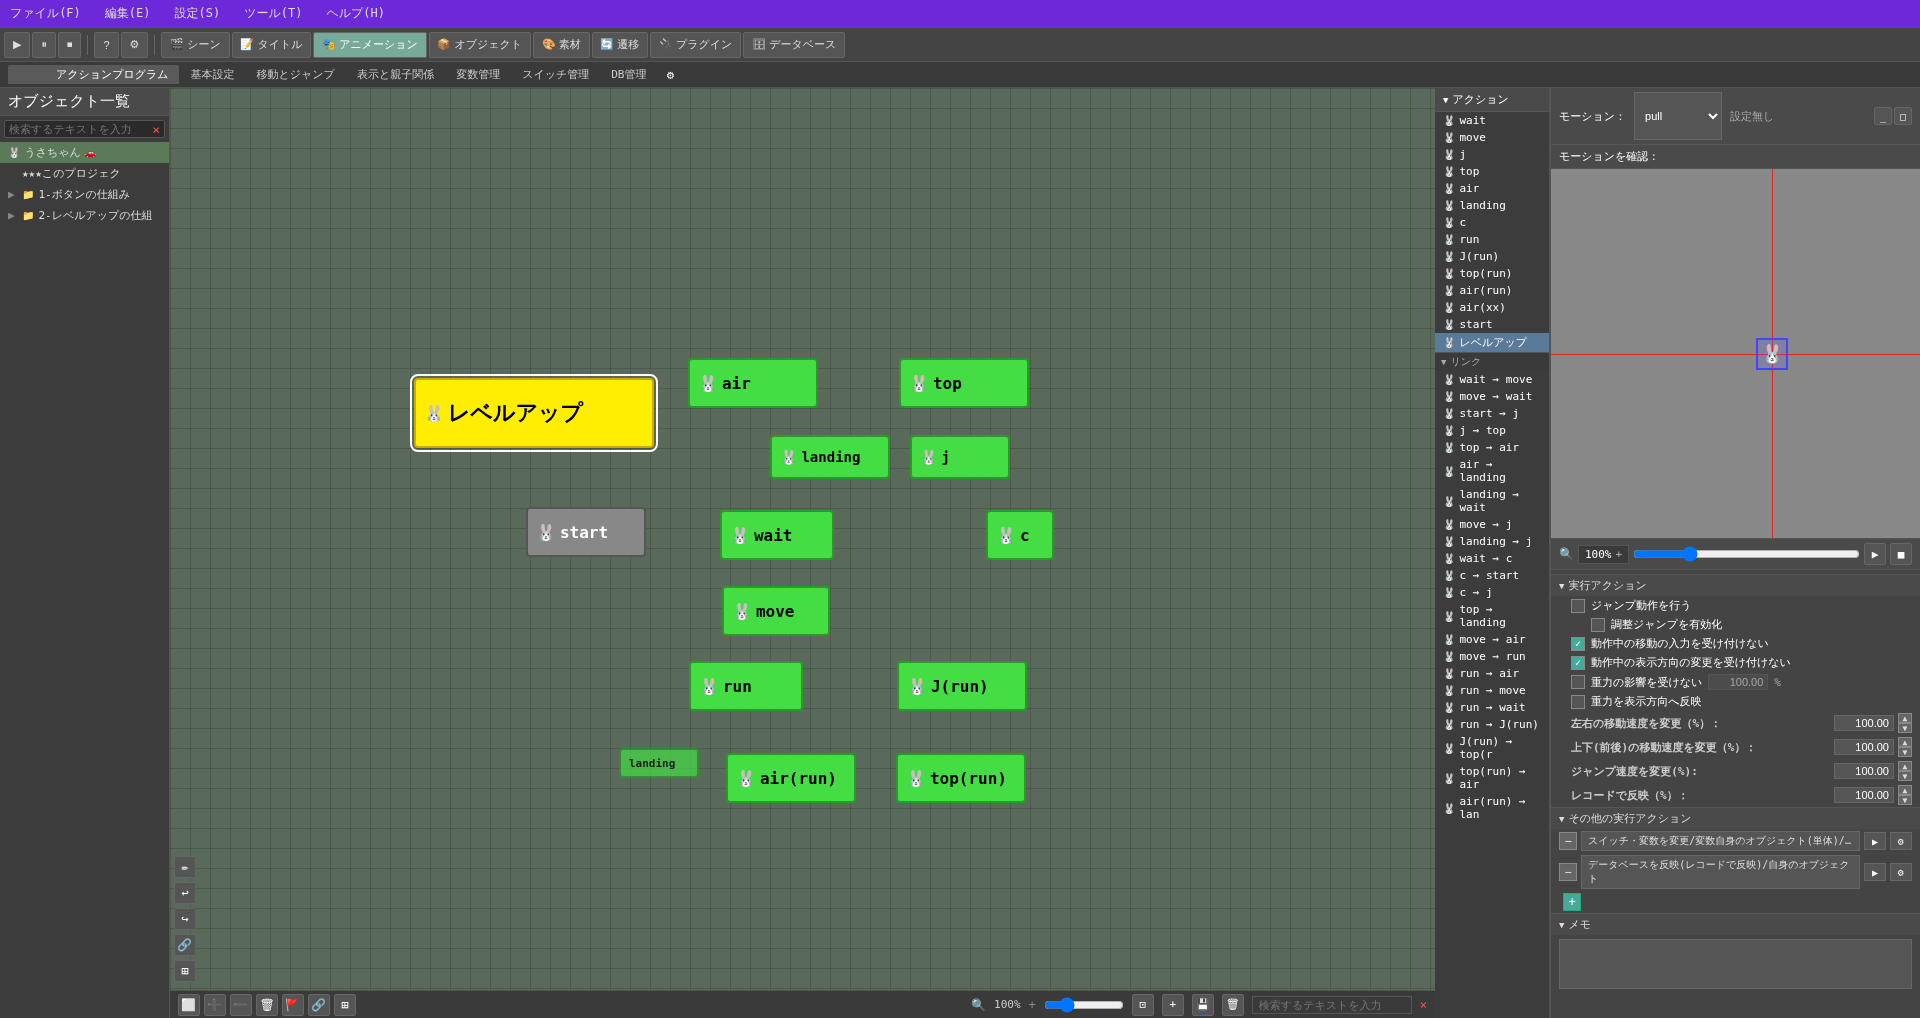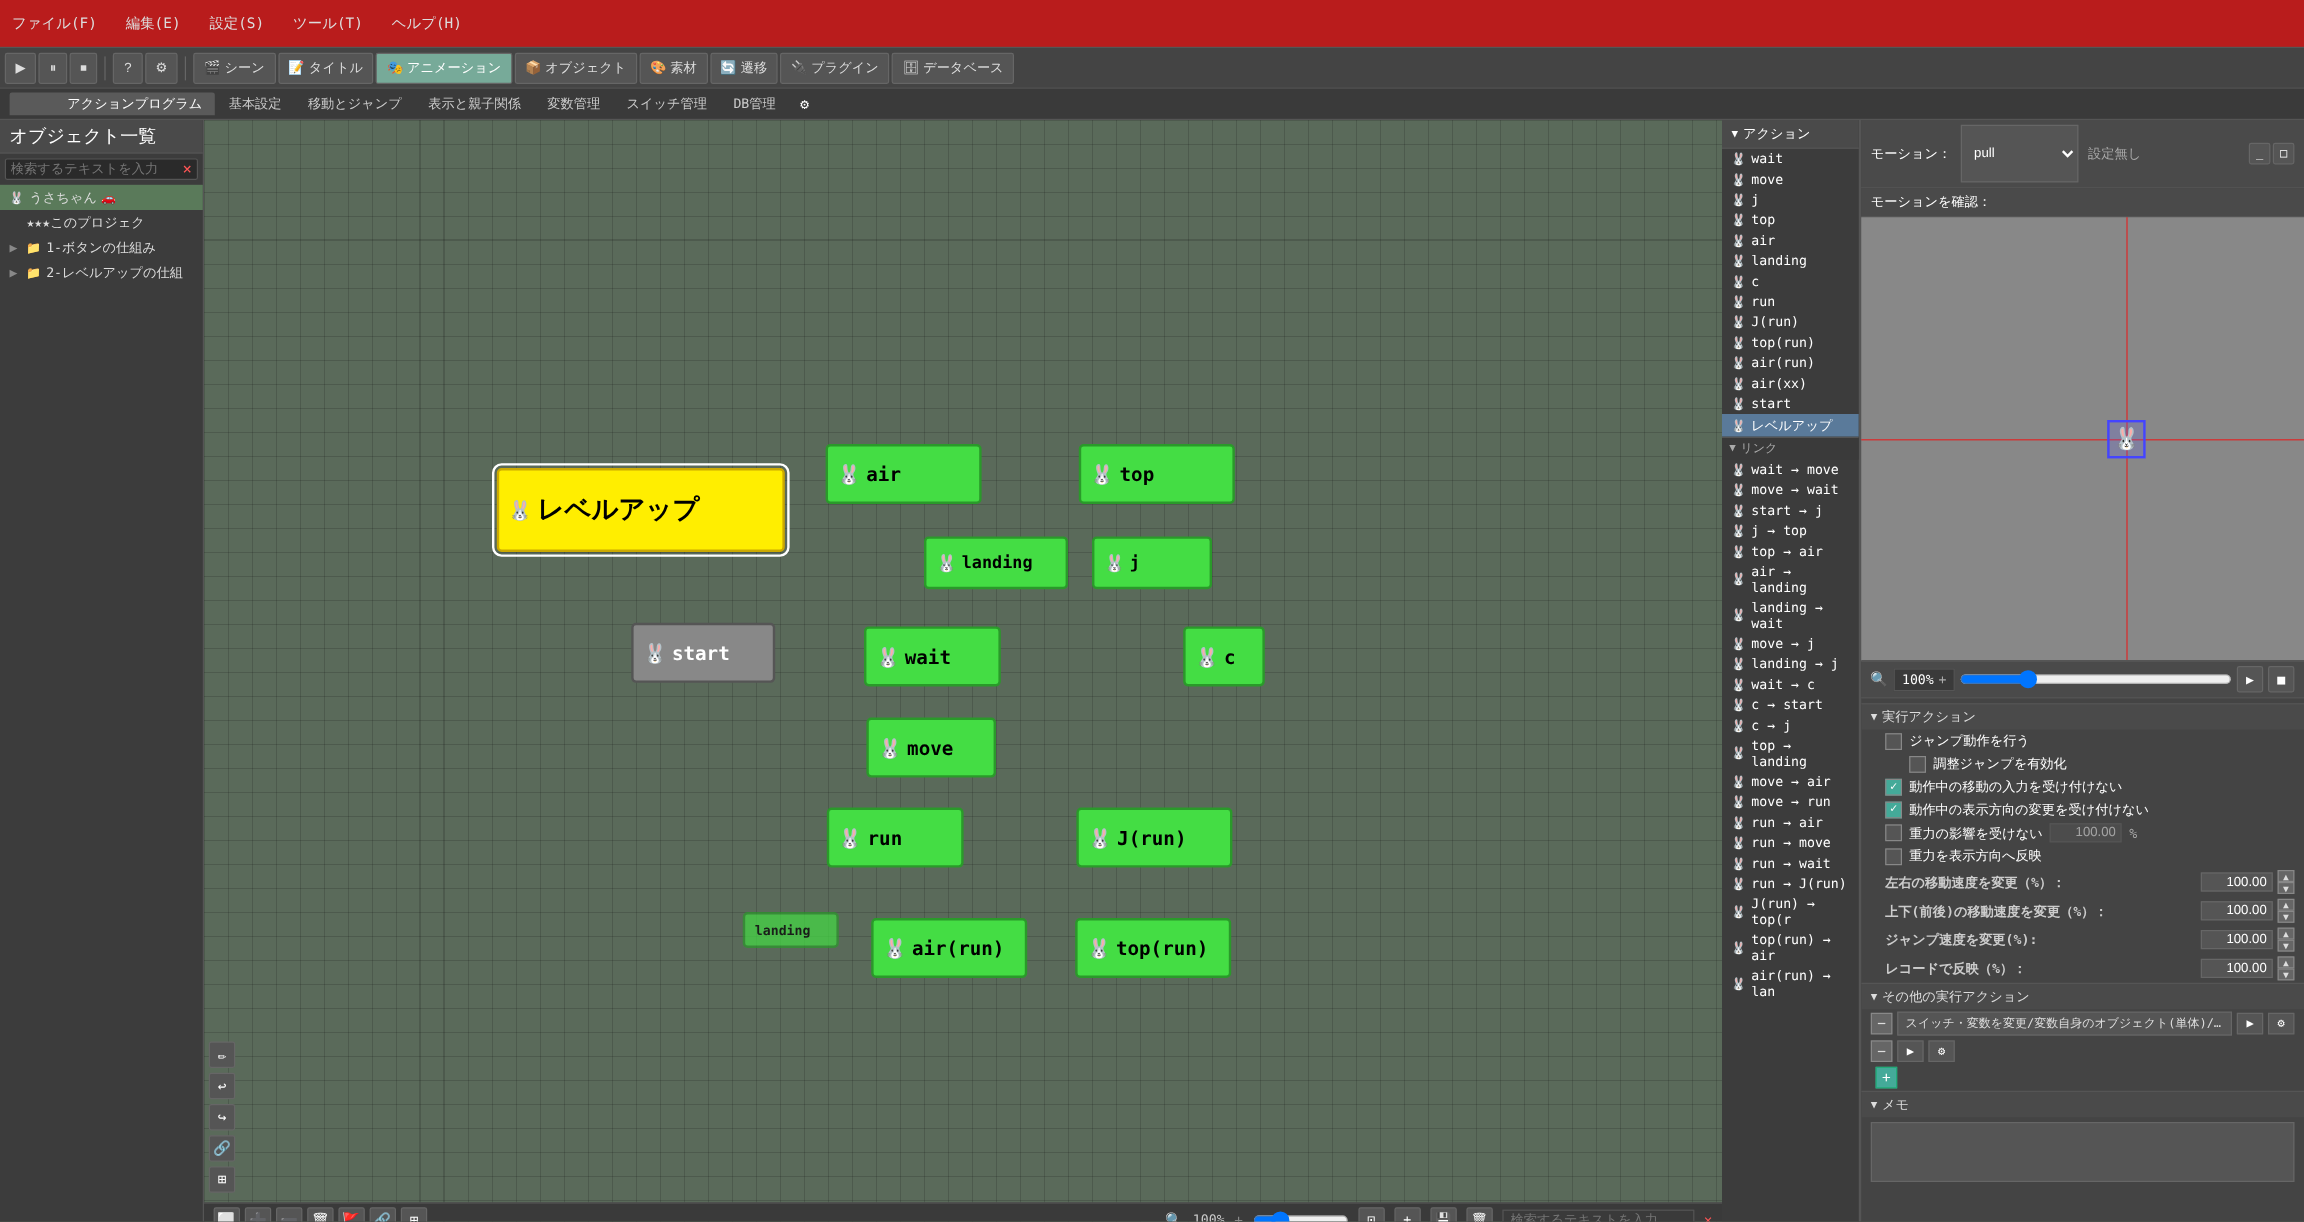--- a/index.html
+++ b/index.html
@@ -1,19 +1,19 @@
 <!DOCTYPE html>
 <html><head>
   <meta charset="utf-8">
   <style>
     * { margin: 0; padding: 0; box-sizing: border-box; }
     body { width: 1920px; height: 1018px; background: #4a4a4a; font-family: 'MS Gothic', 'Meiryo', monospace; font-size: 12px; color: #fff; overflow: hidden; }
 
     
-    #menu-bar { display: flex; align-items: center; background: #b91c1c; height: 40px; border-bottom: 1px solid #555; padding: 0 4px; gap: 12px; }
+    #menu-bar { display: flex; align-items: center; background: #6d28d9; height: 28px; border-bottom: 1px solid #555; padding: 0 4px; gap: 12px; }
     .menu-item { font-size: 12px; color: #ddd; cursor: pointer; padding: 2px 6px; }
 
     
     #toolbar { display: flex; align-items: center; background: #444; height: 34px; border-bottom: 1px solid #555; padding: 0 4px; gap: 2px; }
     .toolbar-btn { background: #555; border: 1px solid #666; color: #ddd; height: 26px; padding: 0 8px; font-size: 11px; cursor: pointer; display: flex; align-items: center; gap: 3px; border-radius: 2px; }
     .toolbar-btn.active { background: #7a9; color: #fff; }
     .toolbar-sep { width: 1px; height: 20px; background: #666; margin: 0 4px; }
 
     
     #sub-toolbar { display: flex; align-items: center; background: #3a3a3a; height: 26px; border-bottom: 1px solid #555; padding: 0 8px; gap: 2px; }
@@ -64,21 +64,21 @@
     #action-list-header { background: #4a4a4a; padding: 4px 8px; font-size: 11px; border-bottom: 1px solid #555; display: flex; align-items: center; gap: 4px; }
     .action-item { display: flex; align-items: center; padding: 2px 8px; font-size: 11px; cursor: pointer; gap: 4px; }
     .action-item.selected { background: #5a7a9a; }
     .action-icon { font-size: 10px; color: #aaa; }
     .section-header { background: #3a3a3a; padding: 2px 6px; font-size: 10px; color: #aaa; border-top: 1px solid #555; display: flex; align-items: center; gap: 4px; cursor: pointer; }
     .collapse-icon { font-size: 9px; }
     #action-list-scroll { flex: 1; overflow-y: auto; }
     #action-list-scroll::-webkit-scrollbar { width: 8px; }
     #action-list-scroll::-webkit-scrollbar-thumb { background: #666; }
     .motion-header { display: flex; align-items: center; padding: 4px 8px; background: #4a4a4a; border-bottom: 1px solid #555; gap: 8px; font-size: 11px; }
-    .motion-dropdown { background: #555; border: 1px solid #666; color: #fff; padding: 16px 6px; font-size: 11px; width: 98px; cursor: pointer; }
+    .motion-dropdown { background: #555; border: 1px solid #666; color: #fff; padding: 16px 6px; font-size: 11px; width: 88px; cursor: pointer; }
     .motion-preview { flex: 0 0 370px; height: 270px; background: #888; position: relative; border-bottom: 1px solid #555; display: flex; align-items: center; justify-content: center; }
     .crosshair-h { position: absolute; left: 0; right: 0; top: 50%; height: 1px; background: red; opacity: 0.7; }
     .crosshair-v { position: absolute; top: 0; bottom: 0; left: 60%; width: 1px; background: red; opacity: 0.7; }
     .sprite-preview { position: absolute; width: 32px; height: 32px; left: calc(60% - 16px); top: calc(50% - 16px); border: 2px solid #44f; background: rgba(100,100,255,0.2); display: flex; align-items: center; justify-content: center; font-size: 18px; }
     .motion-controls { display: flex; align-items: center; padding: 4px 8px; background: #4a4a4a; border-bottom: 1px solid #555; gap: 4px; }
     .zoom-ctrl { display: flex; align-items: center; gap: 4px; background: #3a3a3a; border: 1px solid #555; padding: 2px 6px; font-size: 11px; }
     .play-btn { width: 22px; height: 22px; background: #555; border: 1px solid #666; border-radius: 2px; display: flex; align-items: center; justify-content: center; cursor: pointer; font-size: 11px; }
     .properties-scroll { flex: 1; overflow-y: auto; padding: 4px 0; }
     .properties-scroll::-webkit-scrollbar { width: 8px; }
     .properties-scroll::-webkit-scrollbar-thumb { background: #666; }
@@ -658,20 +658,23 @@
       <div class="prop-row-action">
         <div class="action-btn-minus">−</div>
         <div class="action-entry">
           <span>スイッチ・変数を変更/変数自身のオブジェクト(単体)/…</span>
         </div>
         <div style="width:22px; height:18px; background:#555; border:1px solid #666; cursor:pointer; display:flex; align-items:center; justify-content:center; font-size:10px;">▶</div>
         <div style="width:22px; height:18px; background:#555; border:1px solid #666; cursor:pointer; display:flex; align-items:center; justify-content:center; font-size:10px;">⚙</div>
       </div>
       <div class="prop-row-action">
         <div class="action-btn-minus">−</div>
+        <div class="action-entry">
+          <span>データベースを反映(レコードで反映)/自身のオブジェクト</span>
+        </div>
         <div style="width:22px; height:18px; background:#555; border:1px solid #666; cursor:pointer; display:flex; align-items:center; justify-content:center; font-size:10px;">▶</div>
         <div style="width:22px; height:18px; background:#555; border:1px solid #666; cursor:pointer; display:flex; align-items:center; justify-content:center; font-size:10px;">⚙</div>
       </div>
       <div class="prop-row-action">
         <div class="action-btn-add">+</div>
       </div>
 
       
       <div class="prop-section-header">
         <span class="collapse-icon">▼</span>

